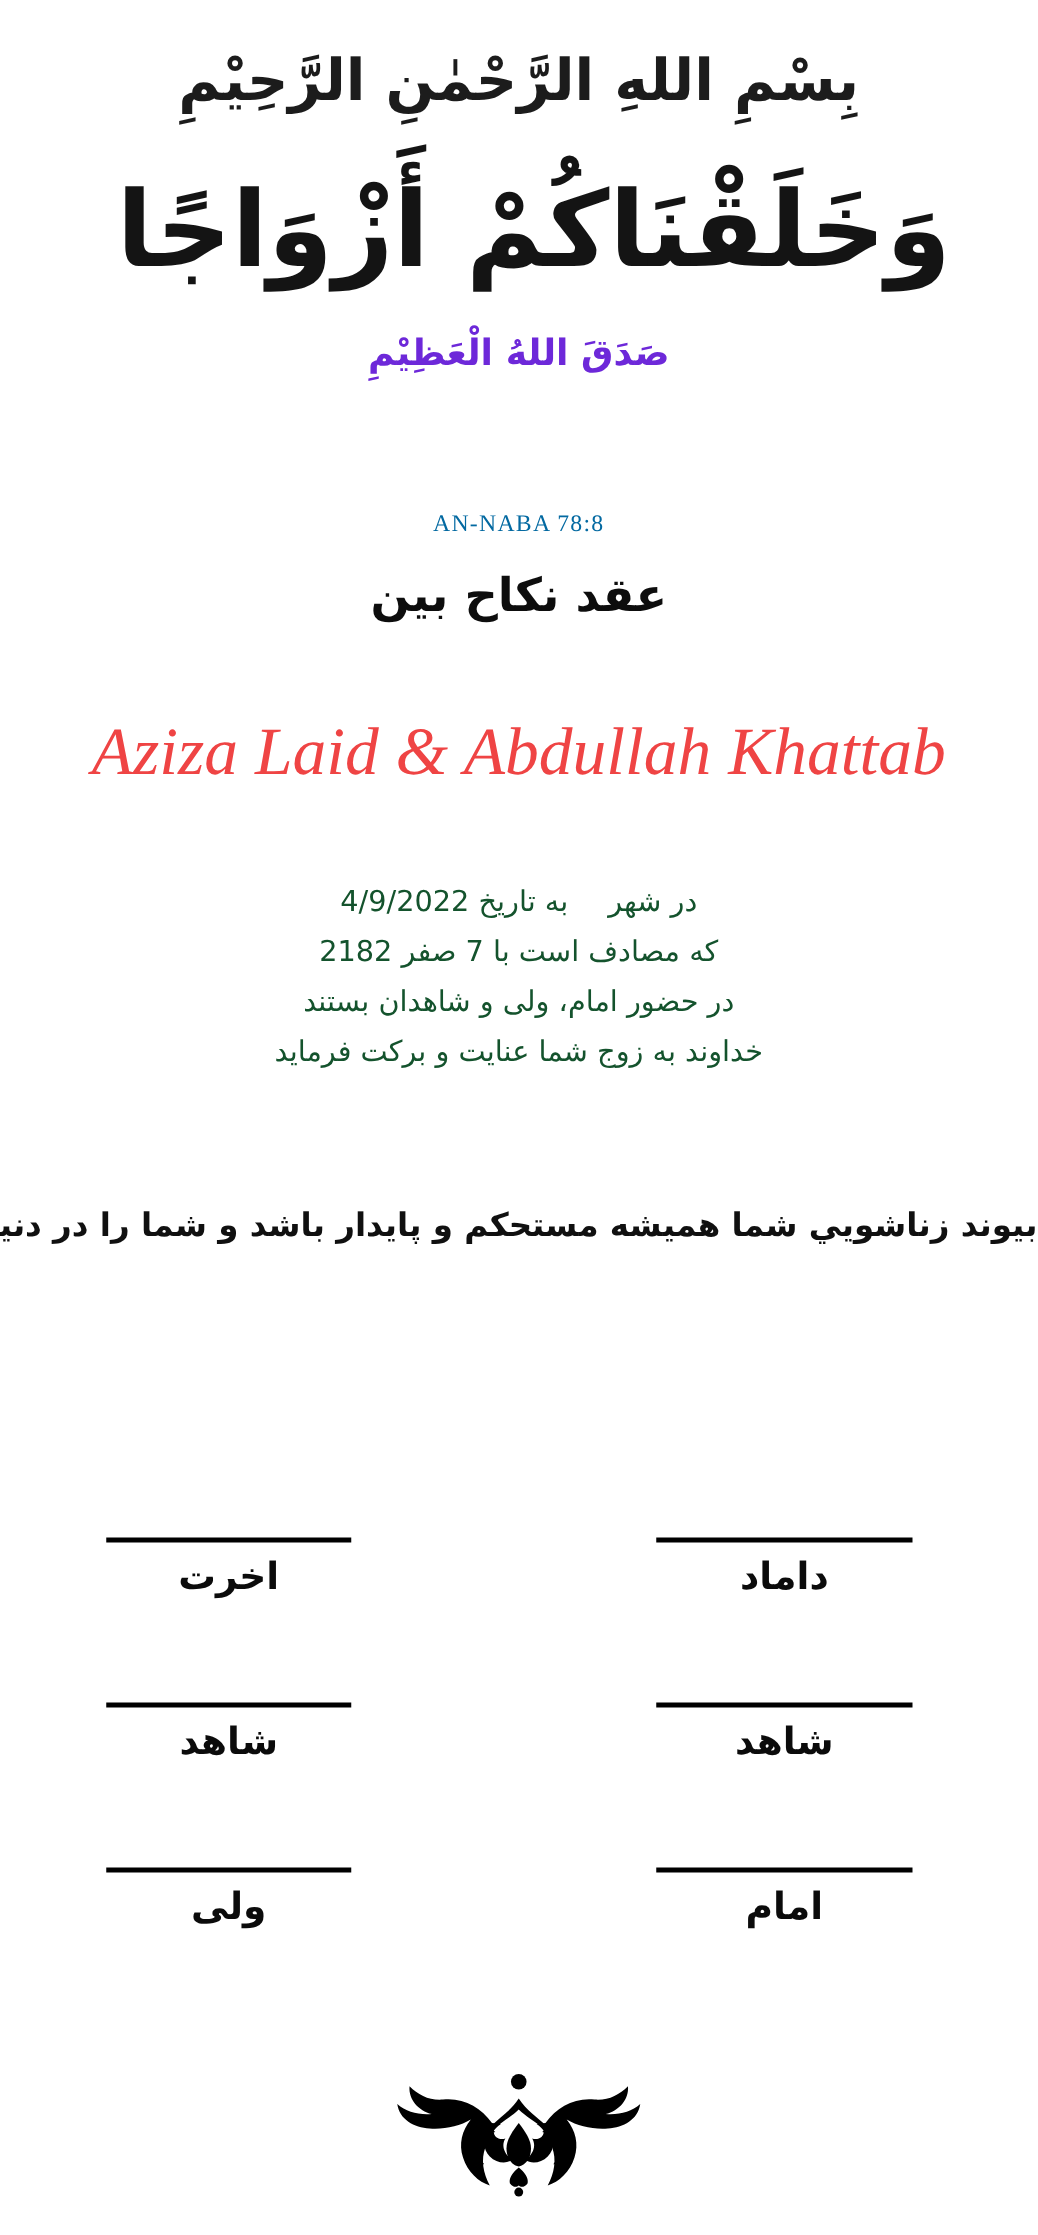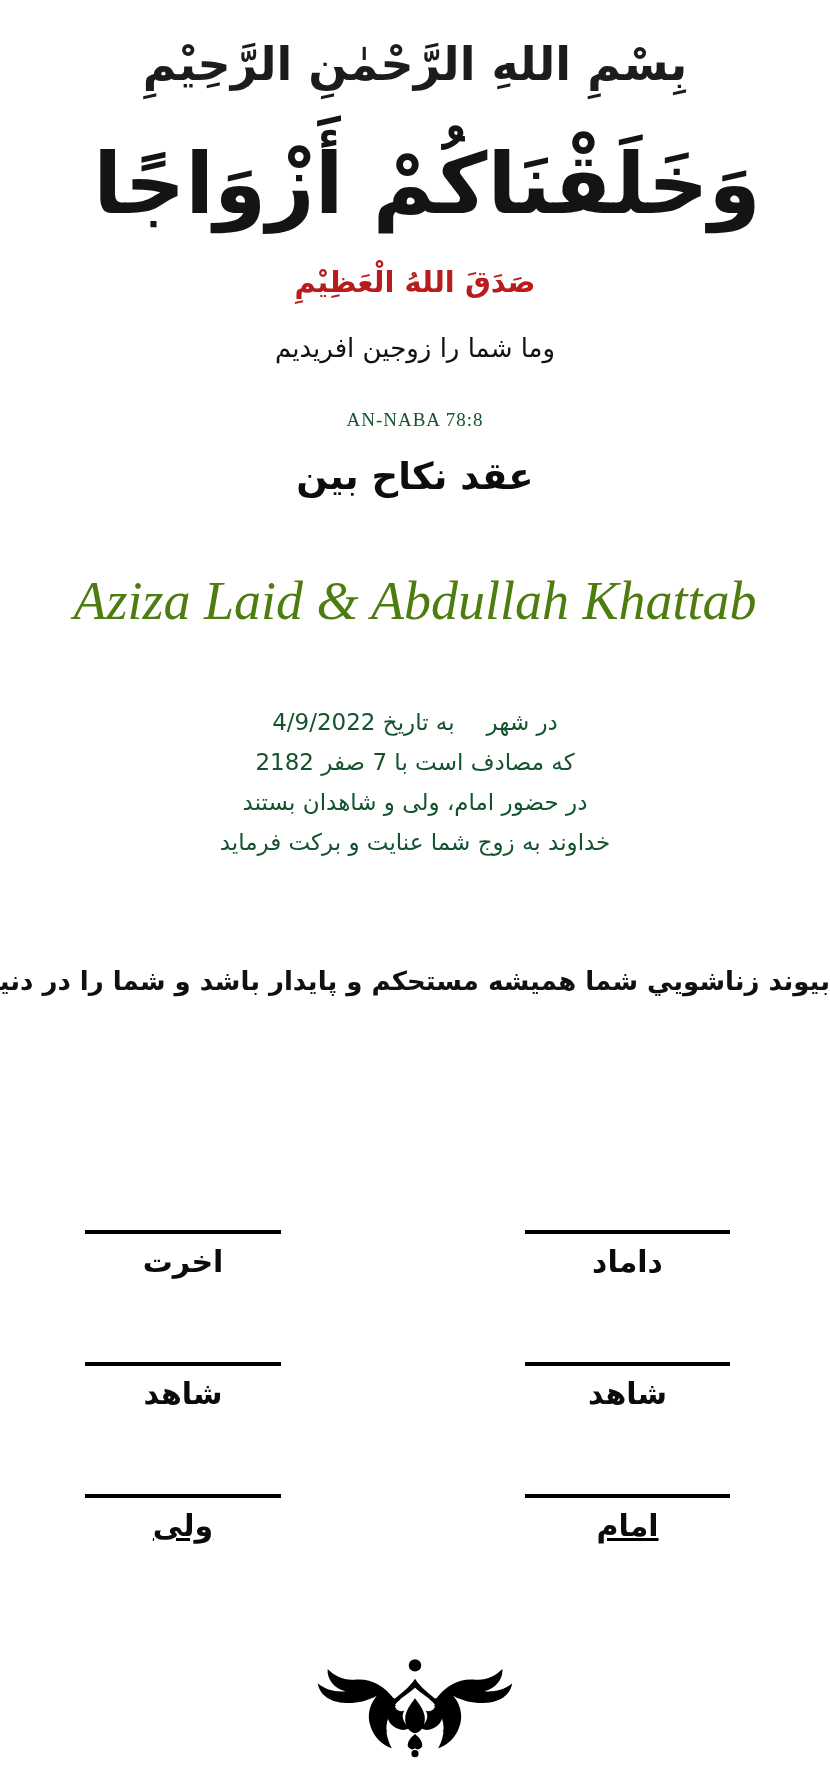--- a/index.html
+++ b/index.html
@@ -38,56 +38,56 @@
     font-weight: bold;
     color: #141414;
     direction: rtl;
     line-height: 145px;
     padding-left: 24px;
   }
   .tasdiq {
     top: 255px;
     font-size: 29px;
     font-weight: bold;
-    color: #b91c1c;
+    color: #6d28d9;
     direction: rtl;
     line-height: 54px;
   }
   
   .verse-translation {
     top: 328px;
     font-size: 26px;
     color: #111111;
     direction: rtl;
     line-height: 40px;
   }
   .verse-reference {
     top: 406px;
     font-family: "Liberation Serif", serif;
     font-size: 19px;
     letter-spacing: 1px;
-    color: #14532d;
+    color: #0369a1;
     line-height: 28px;
   }
   
   .contract-heading {
     top: 448px;
     font-size: 37px;
     font-weight: bold;
     color: #0d0d0d;
     direction: rtl;
     line-height: 58px;
   }
   
   .couple-names {
     top: 556px;
     font-family: "Liberation Serif", serif;
     font-style: italic;
     font-size: 54px;
-    color: #4d7c0f;
+    color: #ef4444;
     line-height: 90px;
     white-space: nowrap;
   }
   
   .ceremony-block {
     top: 702px;
     font-size: 23px;
     color: #14532d;
     direction: rtl;
     line-height: 40px;
@@ -122,39 +122,38 @@
     font-size: 30px;
     font-weight: bold;
     color: #0b0b0b;
     direction: rtl;
     line-height: 44px;
   }
   .col-right { left: 525px; width: 205px; }
   .col-left  { left: 85px;  width: 196px; }
   .row-1 { top: 1230px; }
   .row-2 { top: 1362px; }
-  .row-3 { top: 1494px; text-decoration: underline; }
+  .row-3 { top: 1494px; }
   
   .ornament {
     top: 1652px;
   }
   .ornament svg { display: inline-block; }
 </style>
 </head>
 <body>
 
 <div class="page">
 
   <div class="abs bismillah">بِسْمِ اللهِ الرَّحْمٰنِ الرَّحِيْمِ</div>
 
   <div class="abs verse-calligraphy">وَخَلَقْنَاكُمْ أَزْوَاجًا</div>
 
   <div class="abs tasdiq">صَدَقَ اللهُ الْعَظِيْمِ</div>
 
-  <div class="abs verse-translation">وما شما را زوجین افریدیم</div>
 
   <div class="abs verse-reference">AN-NABA 78:8</div>
 
   <div class="abs contract-heading">عقد نکاح بین</div>
 
   <div class="abs couple-names">Aziza Laid &amp; Abdullah Khattab</div>
 
   <div class="abs ceremony-block">
     <p>
       <span>در شهر</span><span class="city-gap"></span><span>به تاریخ 4/9/2022</span>

